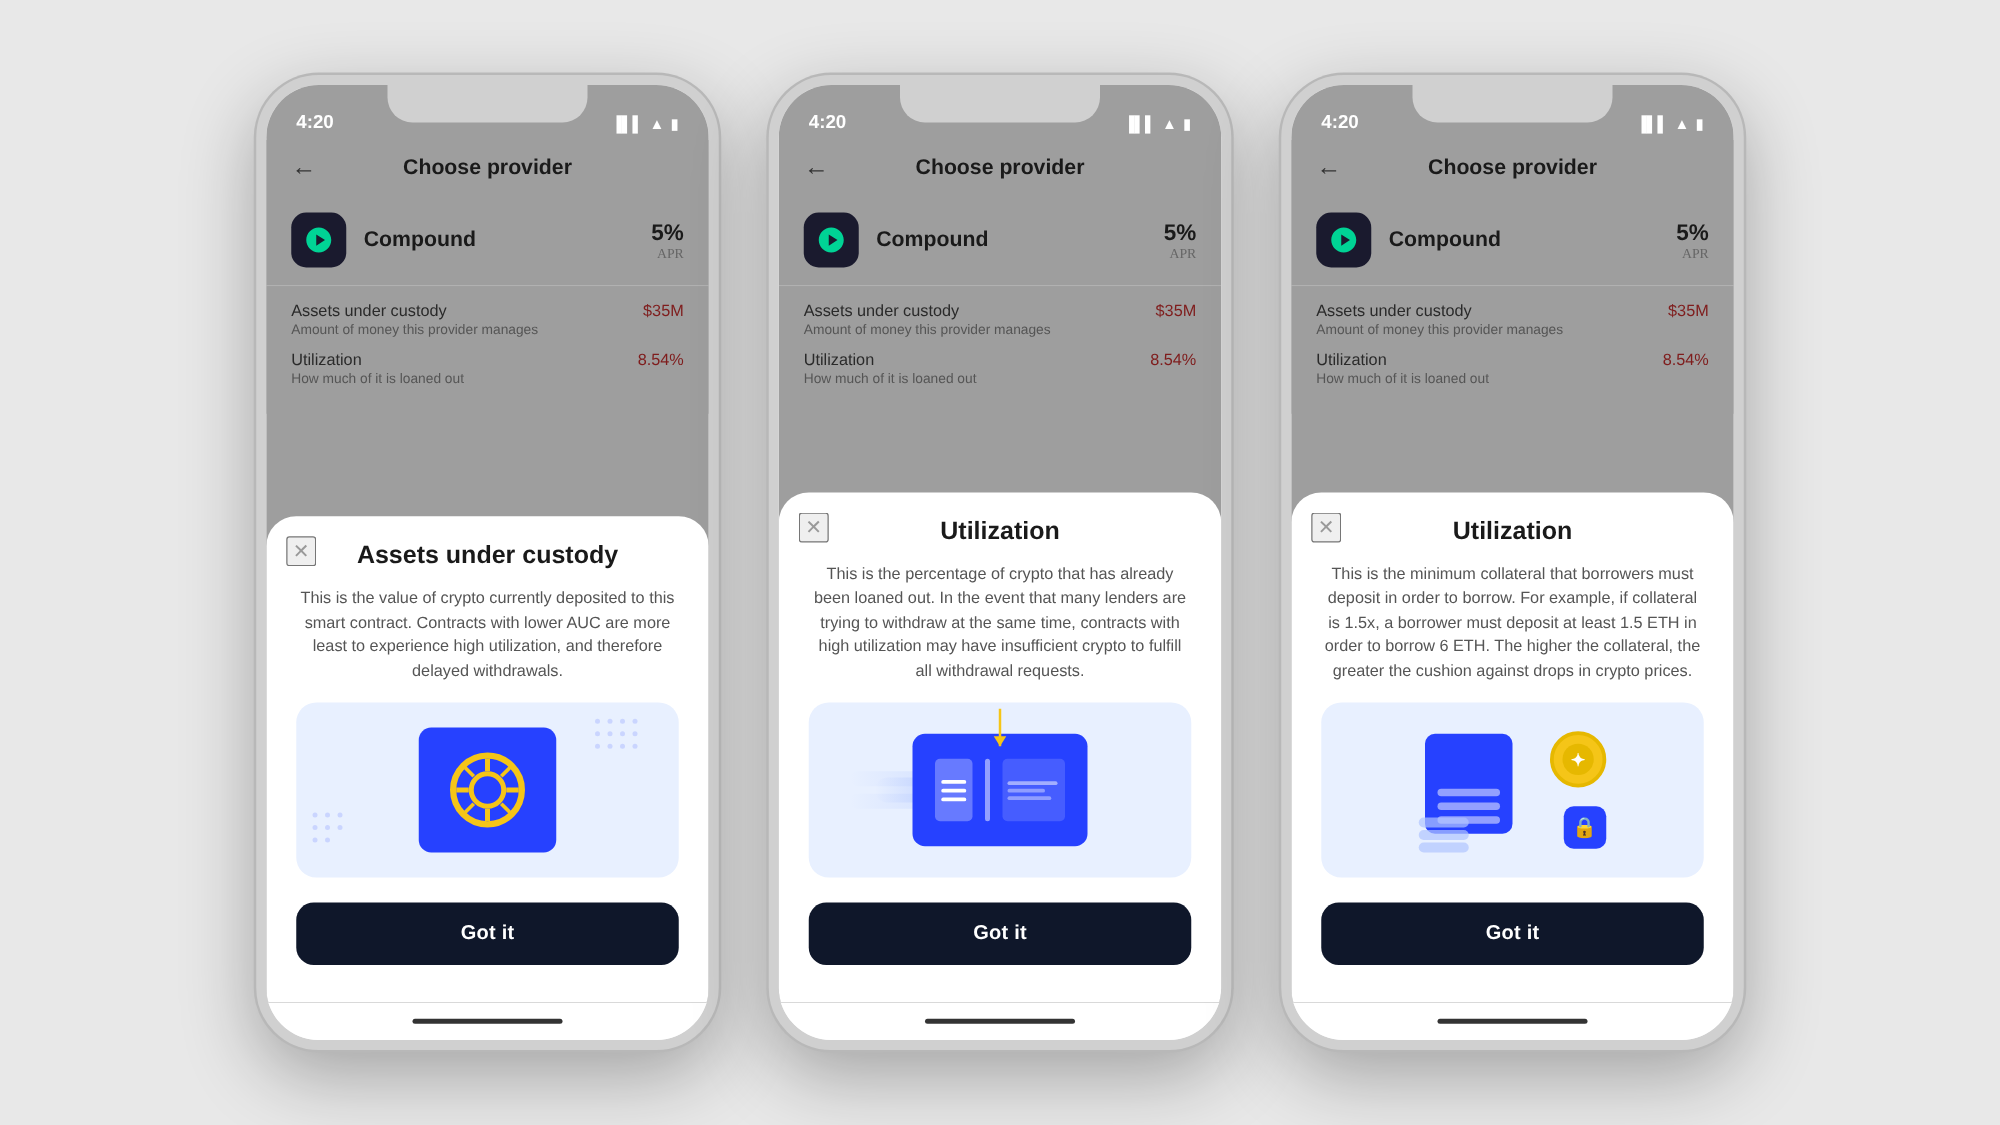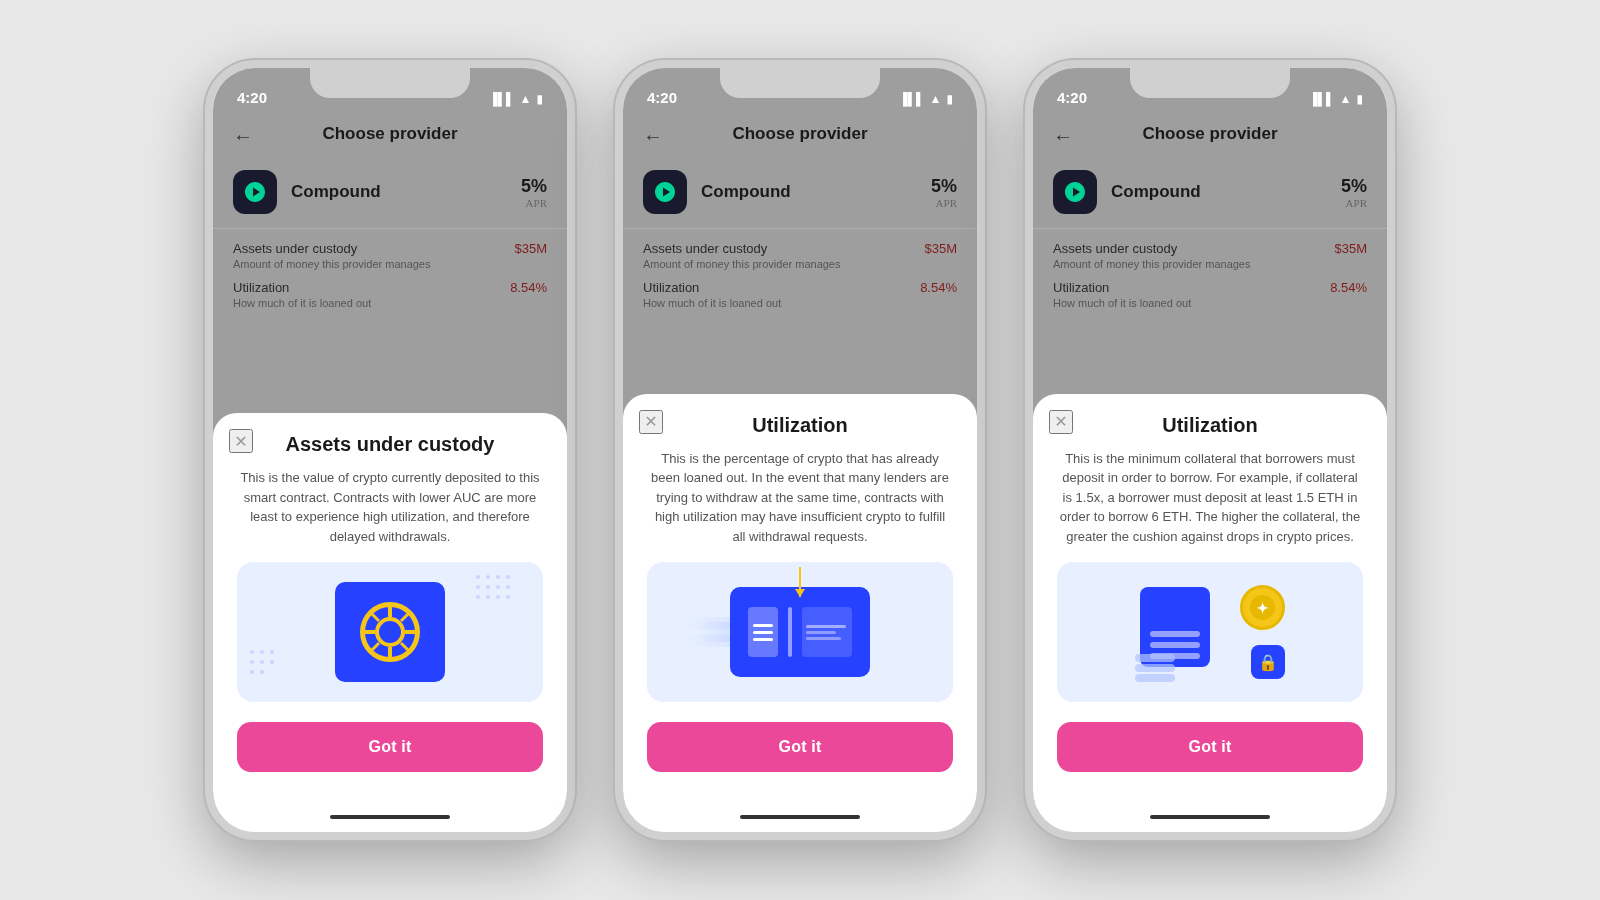--- a/index.html
+++ b/index.html
@@ -254,21 +254,21 @@
       margin-bottom: 20px;
       display: flex;
       align-items: center;
       justify-content: center;
       overflow: hidden;
       position: relative;
     }
 
     .got-it-btn {
       width: 100%;
-      background: #ec4899;
+      background: #0f172a;
       color: #fff;
       border: none;
       border-radius: 14px;
       padding: 16px;
       font-size: 16px;
       font-weight: 600;
       cursor: pointer;
       letter-spacing: 0.2px;
     }
 

